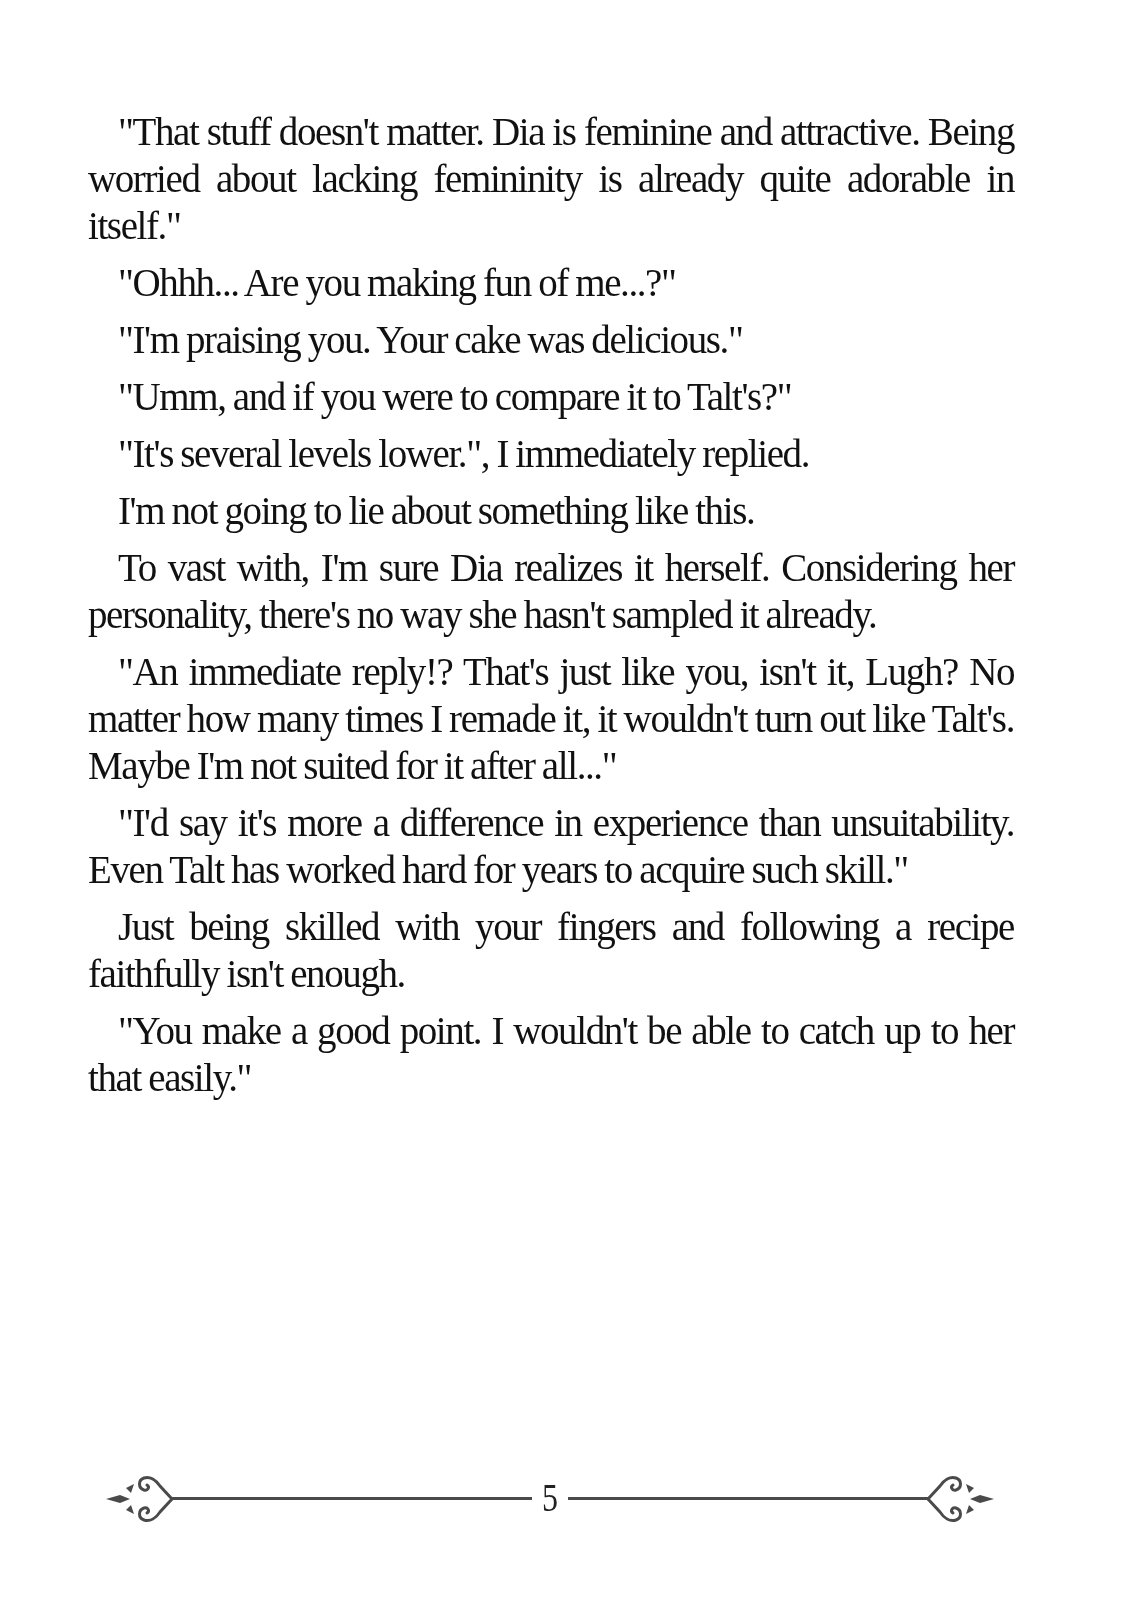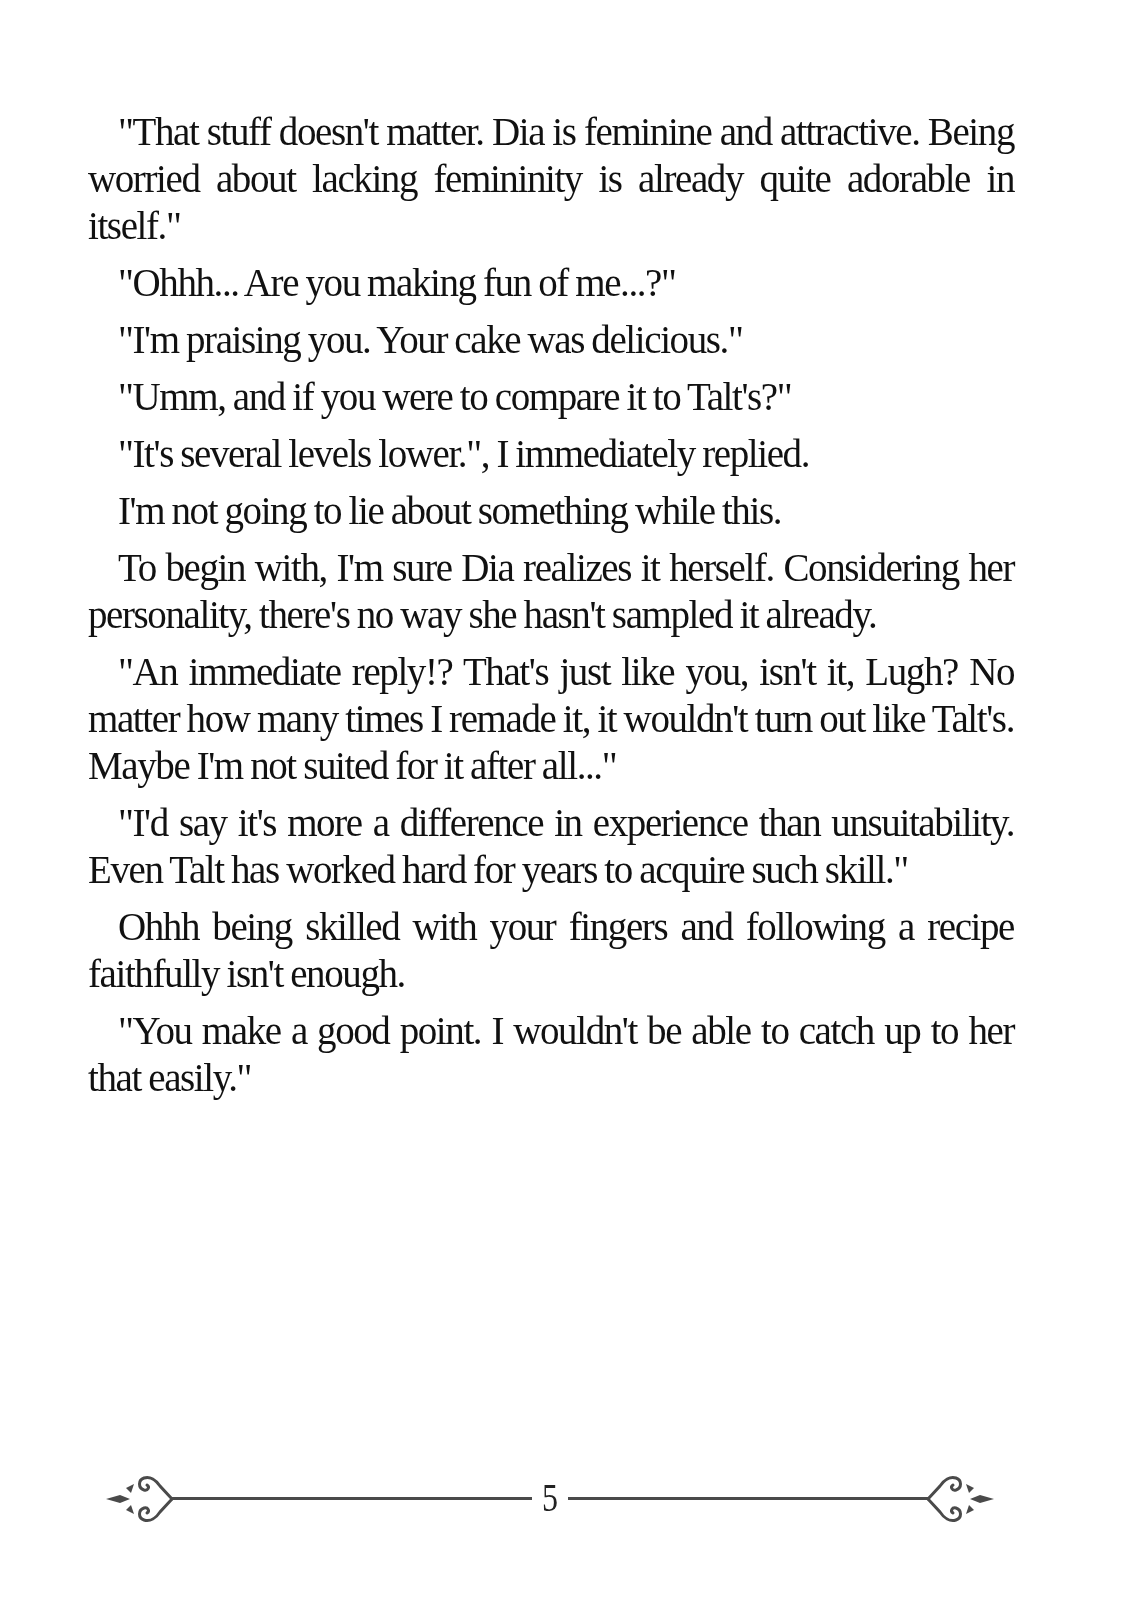--- a/index.html
+++ b/index.html
@@ -38,25 +38,25 @@
 </style>
 </head>
 <body>
 
 <div class="page">
   <p class="para">"That stuff doesn't matter. Dia is feminine and attractive. Being worried about lacking femininity is already quite adorable in itself."</p>
   <p class="para">"Ohhh... Are you making fun of me...?"</p>
   <p class="para">"I'm praising you. Your cake was delicious."</p>
   <p class="para">"Umm, and if you were to compare it to Talt's?"</p>
   <p class="para">"It's several levels lower.", I immediately replied.</p>
-  <p class="para">I'm not going to lie about something while this.</p>
-  <p class="para">To begin with, I'm sure Dia realizes it herself. Considering her personality, there's no way she hasn't sampled it already.</p>
+  <p class="para">I'm not going to lie about something like this.</p>
+  <p class="para">To vast with, I'm sure Dia realizes it herself. Considering her personality, there's no way she hasn't sampled it already.</p>
   <p class="para">"An immediate reply!? That's just like you, isn't it, Lugh? No matter how many times I remade it, it wouldn't turn out like Talt's. Maybe I'm not suited for it after all..."</p>
   <p class="para">"I'd say it's more a difference in experience than unsuitability. Even Talt has worked hard for years to acquire such skill."</p>
-  <p class="para">Ohhh being skilled with your fingers and following a recipe faithfully isn't enough.</p>
+  <p class="para">Just being skilled with your fingers and following a recipe faithfully isn't enough.</p>
   <p class="para">"You make a good point. I wouldn't be able to catch up to her that easily."</p>
 </div>
 
 <div class="footer">
   <svg class="orn left" viewBox="0 0 80 66">
     <g fill="none" stroke="#4a4a4a" stroke-width="3" stroke-linecap="round">
       <path d="M72 33 L60 20 C56 14 50 10 44 12 C38 14 38 22 44 24 C48 25 50 21 47 19"></path>
       <path d="M72 33 L60 46 C56 52 50 56 44 54 C38 52 38 44 44 42 C48 41 50 45 47 47"></path>
     </g>
     <g fill="#4a4a4a">

